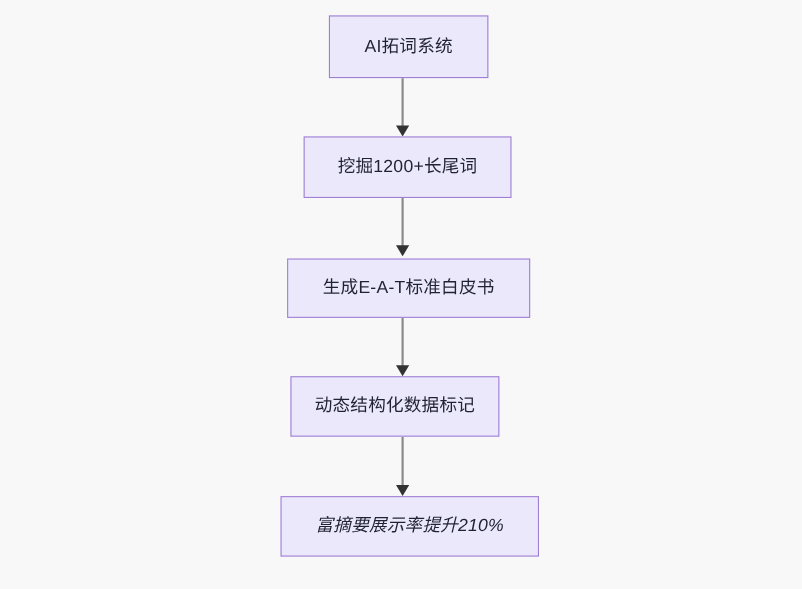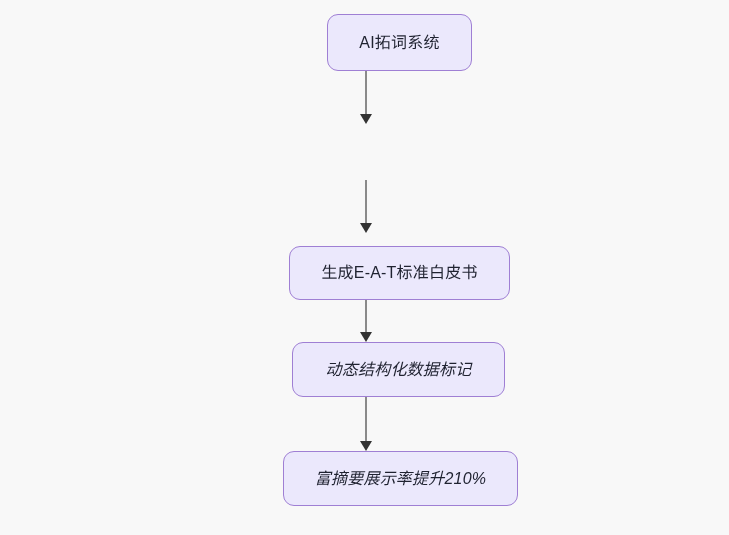--- a/index.html
+++ b/index.html
@@ -24,23 +24,22 @@
 
   
   .node {
     position: absolute;
     box-sizing: border-box;
     display: flex;
     align-items: center;
     justify-content: center;
     background: #ebe8fc;
     border: 1.5px solid #9f7fd4;
-    border-radius: 11px;
+    border-radius: 0;
     z-index: 2;
-    margin-left: 28px;
   }
   .node-label {
     color: #1f2230;
     font-size: 16px;
     line-height: 1.2;
     letter-spacing: 0.2px;
     white-space: nowrap;
     text-align: center;
     font-family: "Liberation Sans", "DejaVu Sans", sans-serif;
   }
@@ -92,26 +91,29 @@
 
   <div class="connector" style="left: 359px; top: 397px; height: 54px; width: 14px;">
     <div class="connector-line" style="height: 45px; background: rgb(138, 138, 138);"></div>
     <div class="connector-arrow" style="border-top-color: rgb(51, 51, 51);"></div>
   </div>
 
   <div class="node" style="left: 299px; top: 14px; width: 145px; height: 57px; background: rgb(235, 232, 252); border-color: rgb(159, 127, 212);">
     <span class="node-label" style="color: rgb(31, 34, 48);">AI拓词系统</span>
   </div>
 
+  <div class="node" style="left: 276px; top: 124px; width: 189px; height: 56px; background: rgb(235, 232, 252); border-color: rgb(159, 127, 212);">
+    <span class="node-label" style="color: rgb(31, 34, 48);">挖掘1200+长尾词</span>
+  </div>
 
-  <div class="node" style="left: 261px; top: 246px; width: 221px; height: 54px; background: rgb(235, 232, 252); border-color: rgb(159, 127, 212); align-items: center;">
+  <div class="node" style="left: 261px; top: 235px; width: 221px; height: 54px; background: rgb(235, 232, 252); border-color: rgb(159, 127, 212); align-items: center;">
     <span class="node-label" style="color: rgb(31, 34, 48);">生成E-A-T标准白皮书</span>
   </div>
 
-  <div class="node" style="left: 264px; top: 342px; width: 213px; height: 55px; background: rgb(235, 232, 252); border-color: rgb(159, 127, 212); font-style: italic;">
+  <div class="node" style="left: 264px; top: 342px; width: 190px; height: 55px; background: rgb(235, 232, 252); border-color: rgb(159, 127, 212);">
     <span class="node-label" style="color: rgb(31, 34, 48);">动态结构化数据标记</span>
   </div>
 
   <div class="node" style="left: 255px; top: 451px; width: 235px; height: 55px; background: rgb(235, 232, 252); border-color: rgb(159, 127, 212); font-style: italic;">
     <span class="node-label" style="color: rgb(31, 34, 48);">富摘要展示率提升210%</span>
   </div>
 
 </div>
 
 </body></html>

